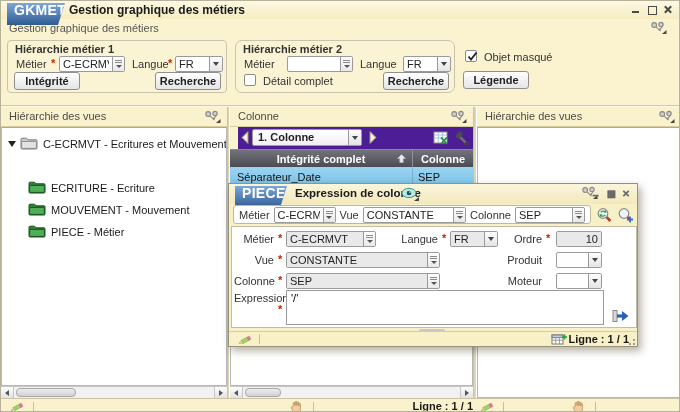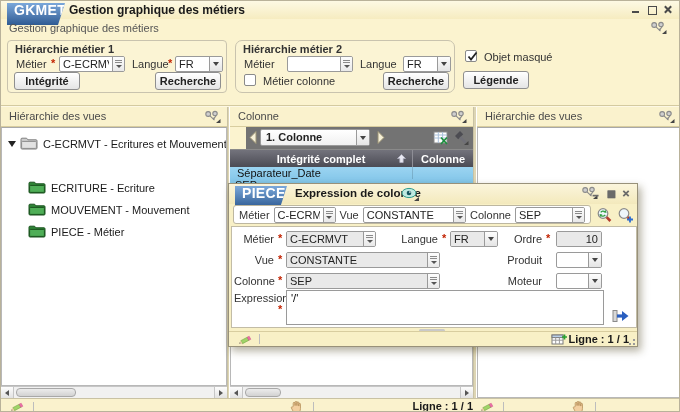--- a/index.html
+++ b/index.html
@@ -59,28 +59,28 @@
   .vdivider { position:absolute; top:0; height:291px; background:#ddd5b4; border-left:1px solid #c9c2a4; border-right:1px solid #ffffff; }
 
   
   .treerow { position:absolute; left:0; height:21px; display:flex; align-items:center; white-space:nowrap; overflow:hidden; cursor:pointer; width:100%; }
   .expander { width:0; height:0; border-left:4px solid transparent; border-right:4px solid transparent; border-top:6px solid #222; margin:0 4px 0 6px; flex:0 0 auto; }
   .ticon { margin-right:5px; flex:0 0 auto; }
   .tlabel { color:#1a1a1a; }
   .tlabel.sel { color:#e07c00; font-weight:bold; }
 
   
-  .ctoolbar { position:absolute; left:16px; right:0; top:20px; height:22px; background:#737373; }
+  .ctoolbar { position:absolute; left:8px; right:0; top:20px; height:22px; background:#4c1d95; }
   .combo { position:absolute; display:flex; height:17px; background:linear-gradient(#fff,#f0f0f0); border:1px solid #9a9a9a; border-radius:2px; cursor:pointer; }
   .combo .ctext { flex:1; padding:1px 5px; font-weight:bold; color:#222; overflow:hidden; white-space:nowrap; }
   .thead { position:absolute; left:0; right:0; top:42px; height:18px; display:flex;
     background:linear-gradient(#73737c,#4b4b54); color:#fff; font-weight:bold; border-top:1px solid #8a8a8a; }
   .thcell { position:relative; display:flex; align-items:center; justify-content:center; height:100%; }
   .trow { position:absolute; left:0; right:0; top:60px; height:20px; display:flex;
-    background:linear-gradient(#9bd4f1,#7cc2e7); border-bottom:1px solid #5da6cd; cursor:pointer;flex-direction:column; }
+    background:linear-gradient(#9bd4f1,#7cc2e7); border-bottom:1px solid #5da6cd; cursor:pointer; }
   .tdcell { display:flex; align-items:center; height:100%; color:#111; }
 
   
   .hscroll { position:absolute; left:0; right:0; bottom:0; height:12px; background:#f1f1f1; border-top:1px solid #c6c6c6; display:flex; }
   .sbtn { width:13px; height:100%; background:linear-gradient(#fdfdfd,#e2e2e2); border-right:1px solid #c6c6c6; display:flex; align-items:center; justify-content:center; cursor:pointer; }
   .sbtn.right { border-right:0; border-left:1px solid #c6c6c6; }
   .sbtn .tri-l { width:0;height:0;border-top:3.5px solid transparent;border-bottom:3.5px solid transparent;border-right:4px solid #555; }
   .sbtn .tri-r { width:0;height:0;border-top:3.5px solid transparent;border-bottom:3.5px solid transparent;border-left:4px solid #555; }
   .strack { flex:1; position:relative; }
   .sthumb { position:absolute; top:1px; height:9px; background:linear-gradient(#ececec,#d2d2d2); border:1px solid #a8a8a8; border-radius:4px; cursor:grab; }
@@ -171,21 +171,21 @@
           <span class="lines"></span>
           <span class="dn"></span>
         </span>
     </div>
     <span class="flabel-s" style="position:absolute;left:124px;top:17px;">Langue</span>
     <div class="inp" style="position:absolute;left:167px;top:15px;width:48px;">
       <input value="FR" style="">
       <span class="selarr"></span>
     </div>
     <span class="cb" style="position:absolute;left:8px;top:33px;"></span>
-    <span class="flabel-s" style="position:absolute;left:27px;top:34px;">Métier colonne</span>
+    <span class="flabel-s" style="position:absolute;left:27px;top:34px;">Détail complet</span>
     <button class="btn" style="right:5px;top:31px;width:66px;">Recherche</button>
   </div>
 
   <div style="position:absolute;left:460px;top:39px;width:216px;height:53px;">
     <span class="cb" style="position:absolute;left:4px;top:10px;">
       <svg width="13" height="13" viewBox="0 0 13 13">
           <polyline points="2.5,6.5 5,9.5 10.5,2.5" fill="none" stroke="#222" stroke-width="1.8"></polyline>
         </svg>
     </span>
     <span class="flabel-s" style="position:absolute;left:23px;top:11px;">Objet masqué</span>

